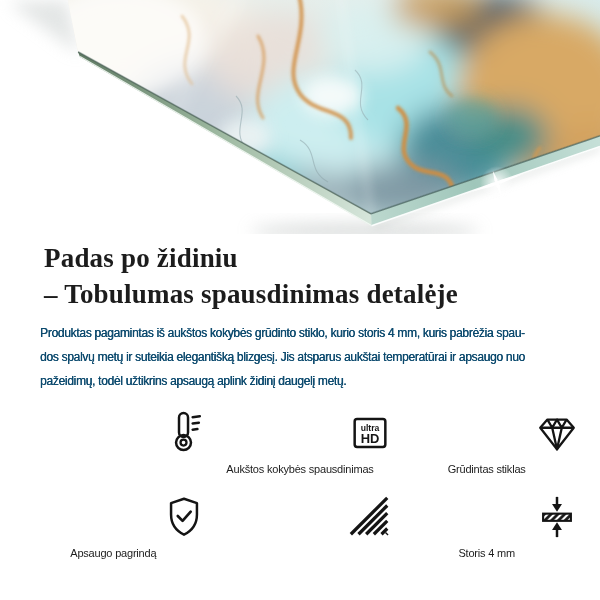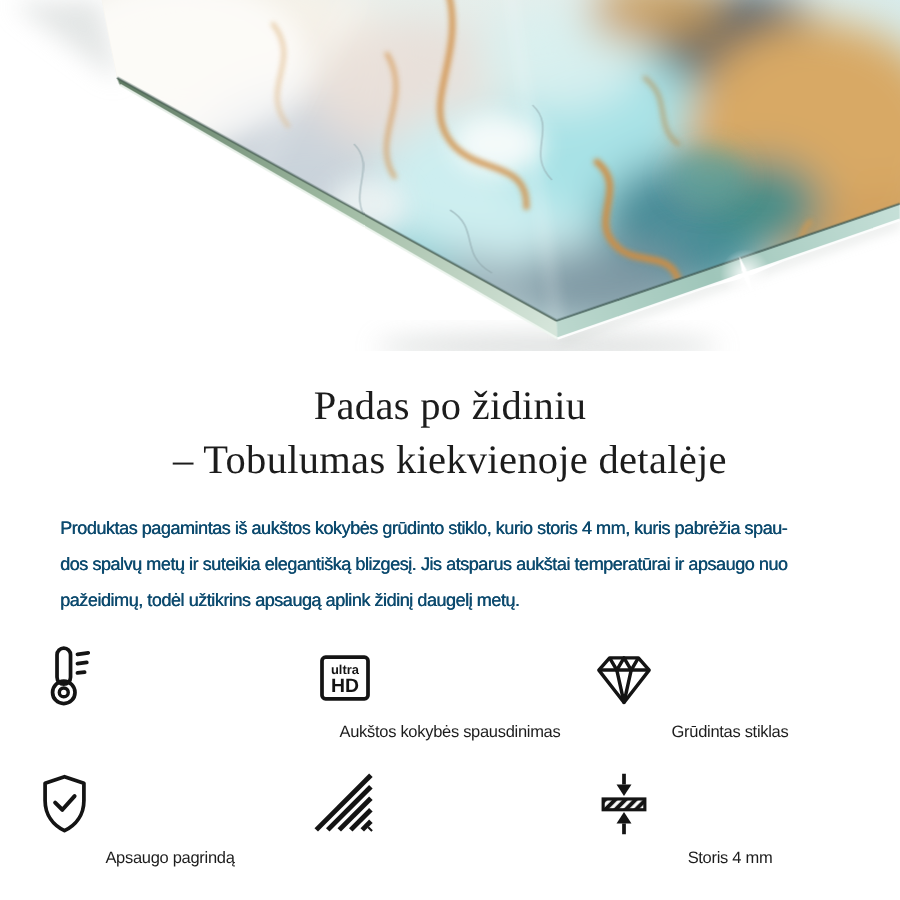--- a/index.html
+++ b/index.html
@@ -1,29 +1,29 @@
 <!DOCTYPE html>
 <html><head>
 <meta charset="utf-8">
 <style>
   html,body{margin:0;padding:0;background:#fff;}
   .page{position:relative;width:600px;height:600px;background:#fff;overflow:hidden;
         font-family:"Liberation Sans",sans-serif;}
   .hero{height:234px;position:relative;}
   .hero svg{display:block;}
   .content{padding:2px 40px 0 40px;}
-  h1{margin:16px;font-family:"Liberation Serif",serif;font-weight:400;font-size:27px;
-     line-height:36px;color:#1c1c1c;letter-spacing:.2px;text-align:center;}
+  h1{margin:4px;font-family:"Liberation Serif",serif;font-weight:700;font-size:27px;
+     line-height:36px;color:#1c1c1c;letter-spacing:.2px;}
   .desc{margin:9px 0 0 0;font-size:12px;line-height:24px;color:#0c4a6e;
         letter-spacing:-.3px;text-shadow:.3px 0 0 currentColor;white-space:nowrap;}
   .dline{display:block;}
   .features{display:grid;grid-template-columns:repeat(3,1fr);row-gap:18px;
             width:560px;margin:17px 0 0 -20px;}
   .feature{text-align:center;}
-  .ficon{height:46px;display:flex;align-items:center;justify-content:flex-start;}
+  .ficon{height:46px;display:flex;align-items:center;justify-content:flex-end;}
   .ficon svg{display:block;}
   .flabel{margin-top:6px;font-size:11px;line-height:14px;color:#1c1c1c;letter-spacing:-.2px;}
 </style>
 </head>
 <body>
 
 <div class="page">
 
   <div class="hero">
     <svg width="600" height="234" viewBox="0 0 600 234">
@@ -129,21 +129,21 @@
           <polygon points="27,0 4,-1.7 0,0 4,1.7"></polygon>
           <polygon points="0,-13 -1.6,-3 0,0 1.6,-3"></polygon>
           <polygon points="0,13 -1.6,3 0,0 1.6,3"></polygon>
         </g>
         <circle r="2.2" fill="#ffffff"></circle>
       </g>
     </svg>
   </div>
 
   <div class="content">
-    <h1><span>Padas po židiniu</span><br><span>– Tobulumas kiekvienoje detalėje</span></h1>
+    <h1><span>Padas po židiniu</span><br><span>– Tobulumas spausdinimas detalėje</span></h1>
 
     <p class="desc">
       <span class="dline">Produktas pagamintas iš aukštos kokybės grūdinto stiklo, kurio storis 4 mm, kuris pabrėžia spau-</span>
       <span class="dline">dos spalvų metų ir suteikia elegantišką blizgesį. Jis atsparus aukštai temperatūrai ir apsaugo nuo</span>
       <span class="dline">pažeidimų, todėl užtikrins apsaugą aplink židinį daugelį metų.</span>
     </p>
 
     <div class="features">
 
       <div class="feature">

